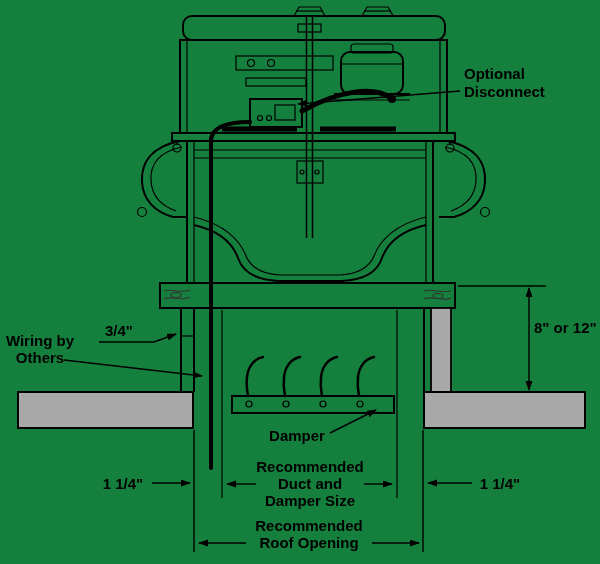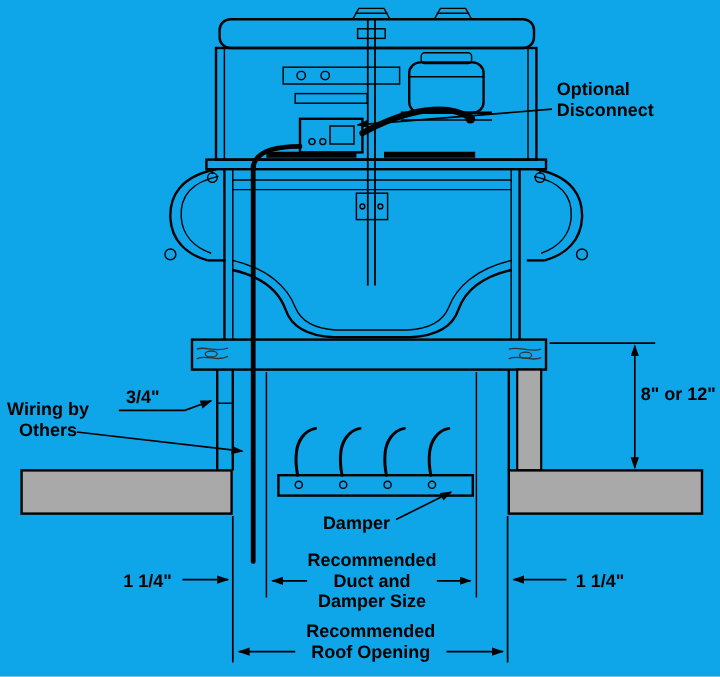--- a/index.html
+++ b/index.html
@@ -1,16 +1,16 @@
 <!DOCTYPE html>
 <html><head>
 <meta charset="utf-8">
 <style>
   html,body{margin:0;padding:0;background:#fff;}
-  .stage{position:relative;width:600px;height:564px;background:#0ea5e9;overflow:hidden;}
+  .stage{position:relative;width:600px;height:564px;background:#15803d;overflow:hidden;}
   svg{display:block;}
   .lbl{font-family:"Liberation Sans",sans-serif;font-weight:bold;font-size:15px;fill:#000;}
   .ln{stroke:#000;fill:none;}
   .dim{stroke:#000;stroke-width:1.4;fill:none;}
   .thin{stroke:#000;stroke-width:1.2;fill:none;}
   .med{stroke:#000;stroke-width:2;fill:none;}
   .grain{stroke:#333;stroke-width:1.1;fill:none;}
 </style>
 </head>
 <body>

